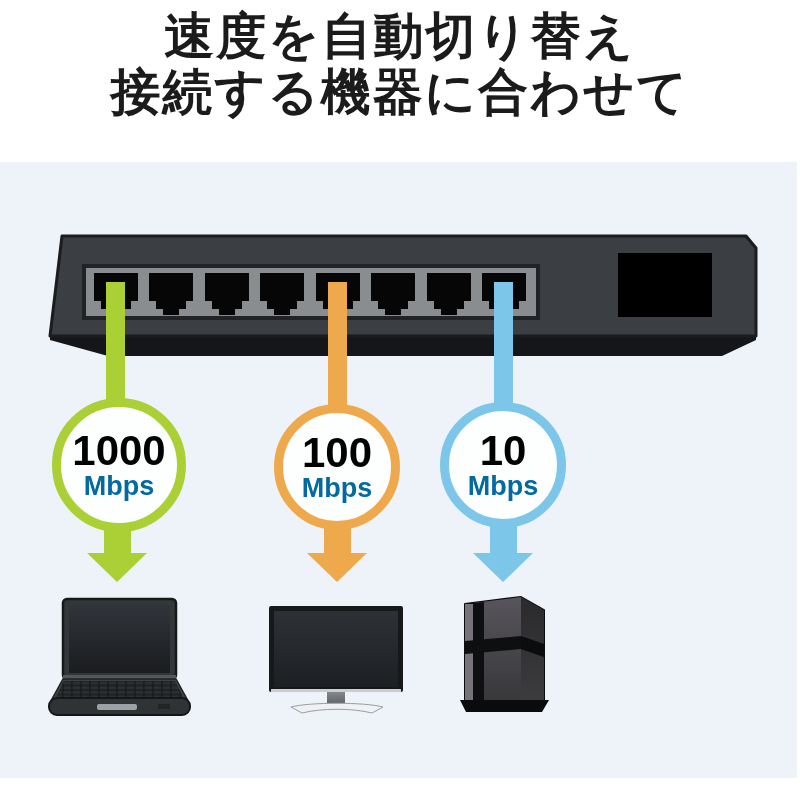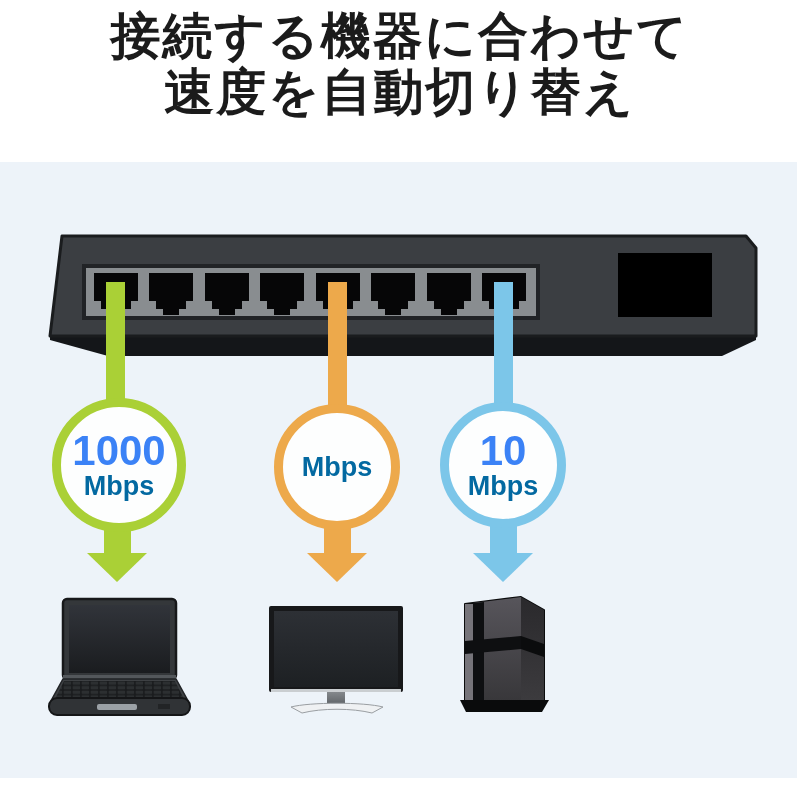--- a/index.html
+++ b/index.html
@@ -37,37 +37,37 @@
     position:absolute;
     background:#fdfefe;
     border:9px solid #999;
     border-radius:50%;
     box-sizing:border-box;
     display:flex;flex-direction:column;
     align-items:center;justify-content:center;
     text-align:center;
   }
   .speed-badge .speed-value{
-    font-size:42px;font-weight:700;color:#3b82f6;line-height:1.0;
+    font-size:42px;font-weight:700;color:#000000;line-height:1.0;
   }
   .speed-badge .speed-unit{
     font-size:27px;font-weight:700;color:#0369a1;line-height:1.05;
   }
   #badge-1000{left:52px;top:398px;width:134px;height:134px;}
   #badge-100{left:274px;top:404px;width:126px;height:126px;}
   #badge-10{left:440px;top:402px;width:126px;height:126px;}
 </style>
 </head>
 <body>
 
 <div class="page">
 
   <h1 class="title">
+    <span>速度を自動切り替え</span>
     <span>接続する機器に合わせて</span>
-    <span>速度を自動切り替え</span>
   </h1>
 
   <div class="panel"></div>
 
   <svg class="scene" viewBox="0 0 800 800">
     <defs>
       <linearGradient id="lapInner" x1="0" y1="0" x2="0" y2="1">
         <stop offset="0" stop-color="#31343a"></stop>
           <stop offset="1" stop-color="#1a1c1f"></stop>
       </linearGradient>
@@ -158,20 +158,21 @@
       <polygon points="521,636 544,644 544,657 521,649" fill="#0b0c0d"></polygon>
       <polygon points="460,700 549,700 542,712 466,712" fill="#0a0b0c"></polygon>
     </g>
   </svg>
 
   <div class="speed-badge" id="badge-1000" style="border-color: rgb(170, 208, 54);">
     <span class="speed-value">1000</span>
     <span class="speed-unit">Mbps</span>
   </div>
   <div class="speed-badge" id="badge-100" style="border-color: rgb(237, 169, 75);">
+    <span class="speed-value">100</span>
     <span class="speed-unit">Mbps</span>
   </div>
   <div class="speed-badge" id="badge-10" style="border-color: rgb(124, 198, 233); justify-content: center;">
     <span class="speed-value">10</span>
     <span class="speed-unit">Mbps</span>
   </div>
 
 </div>
 
 </body></html>

